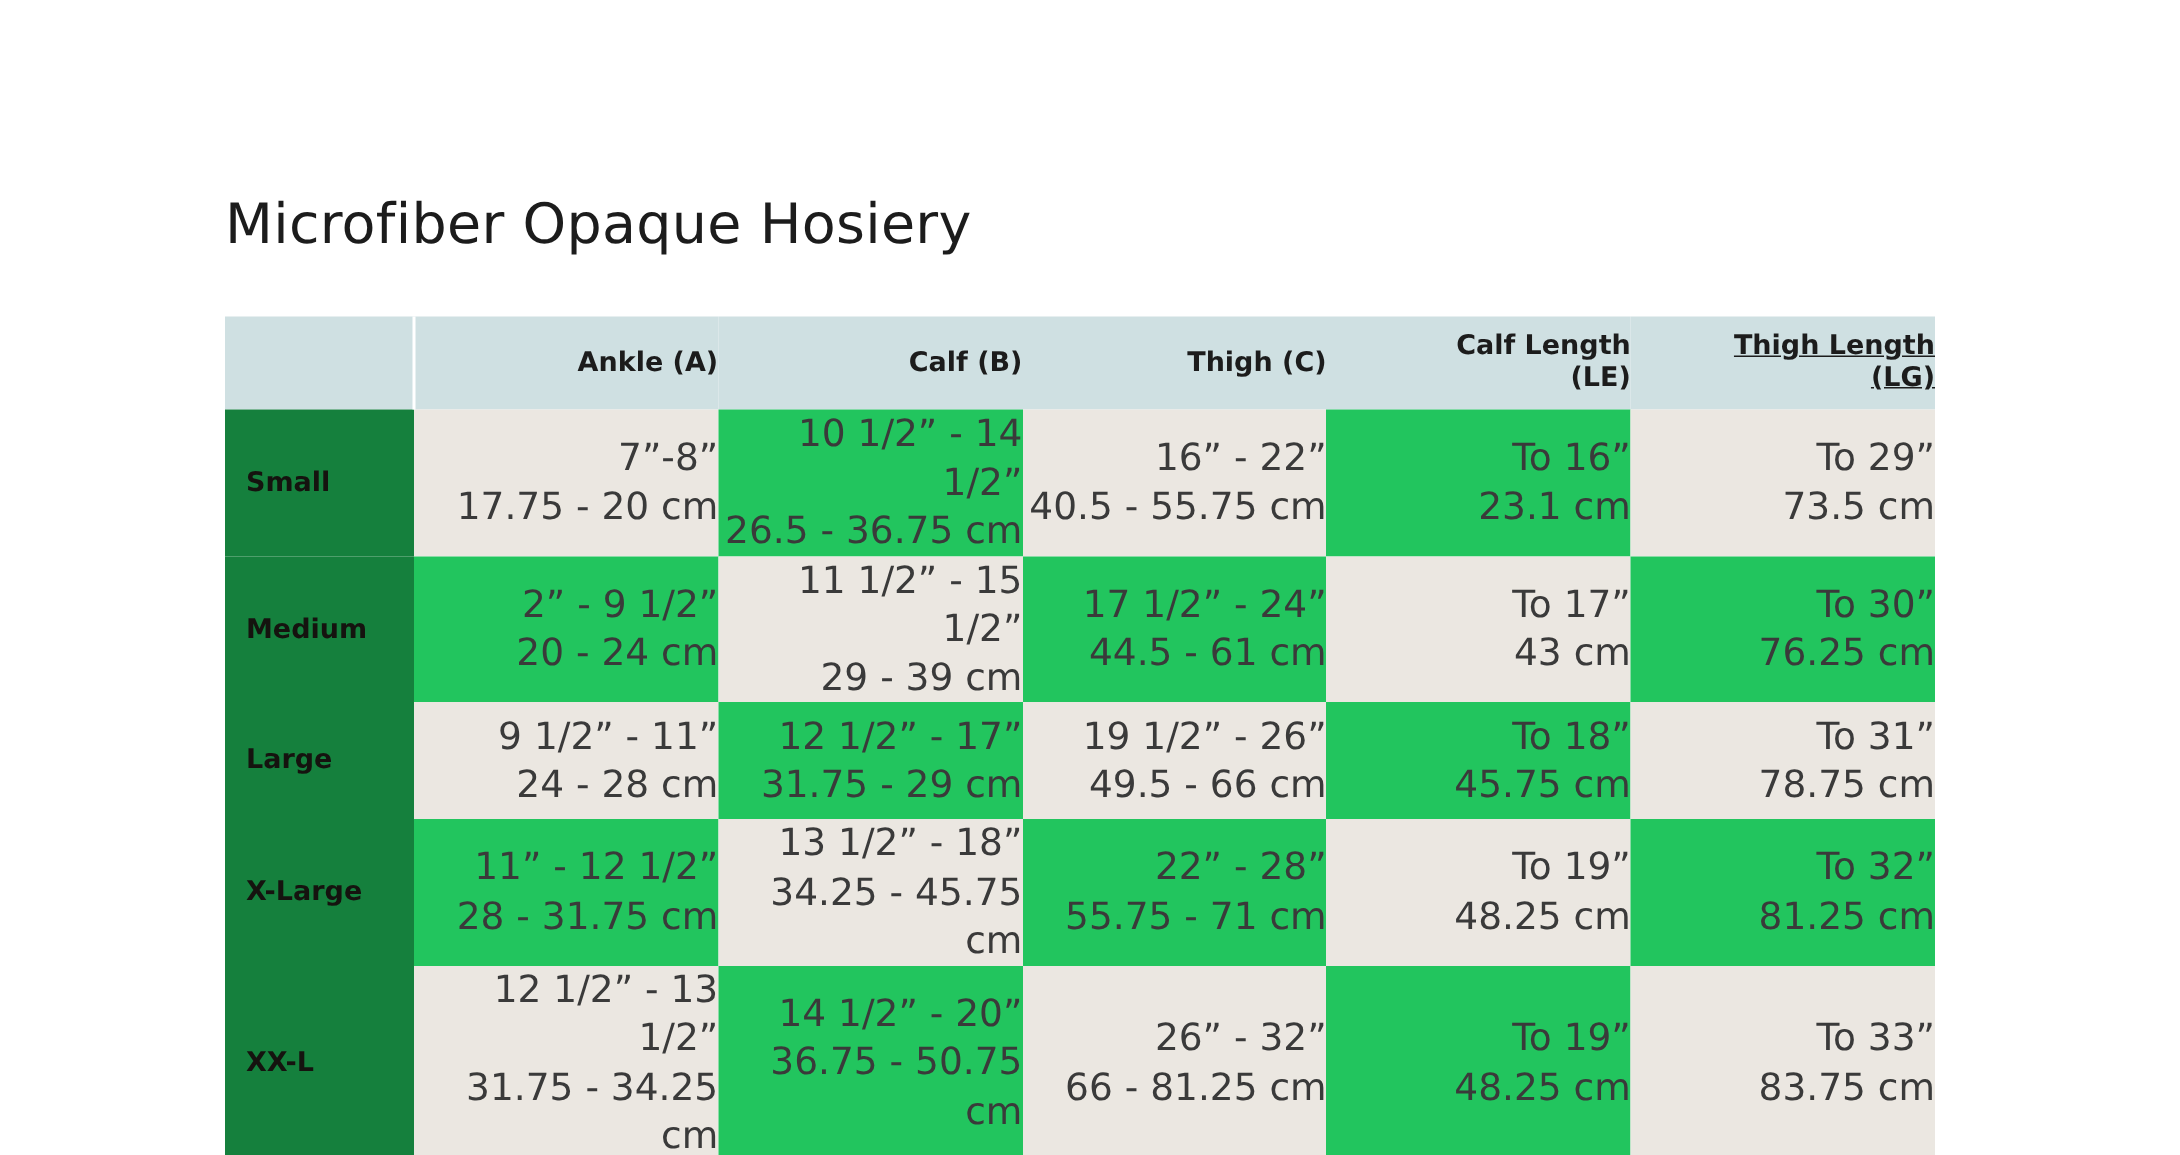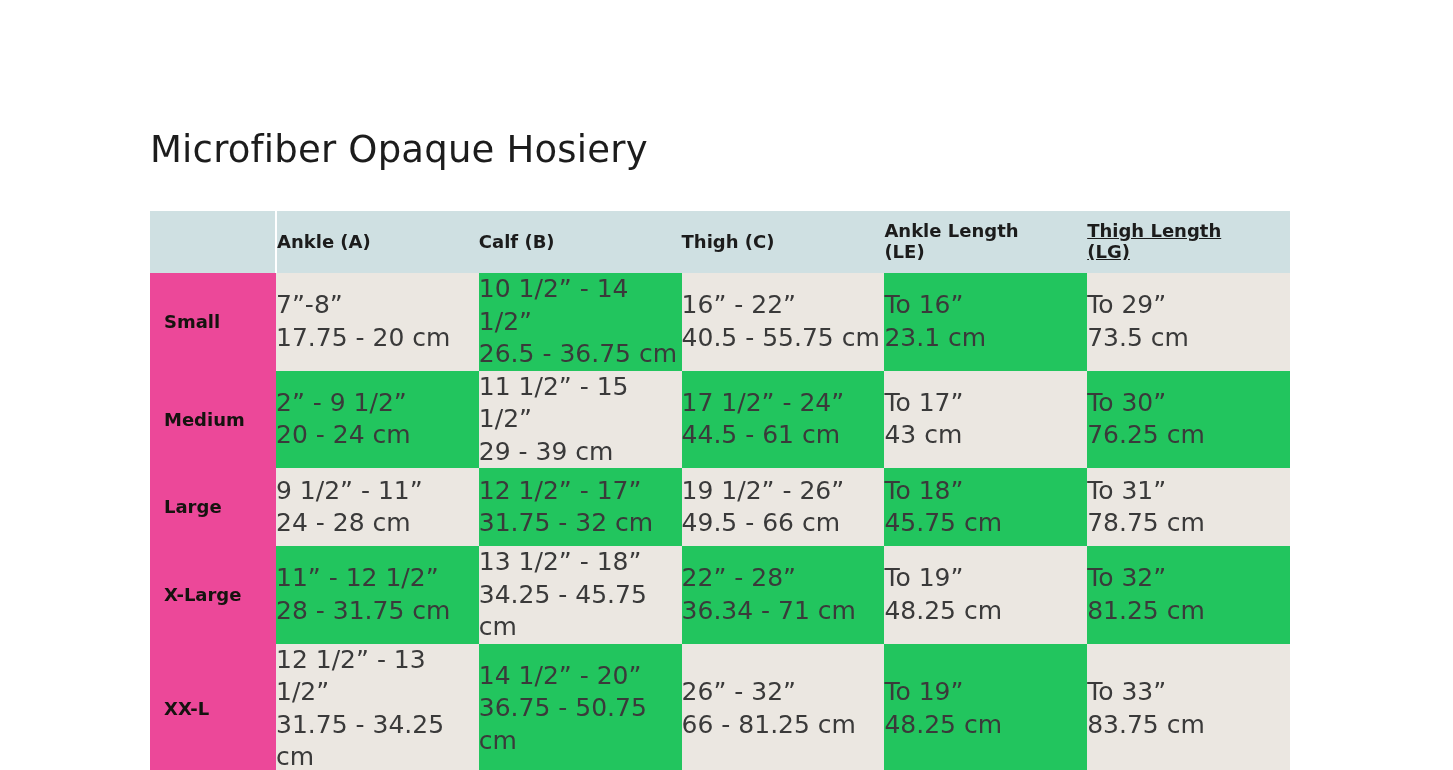--- a/index.html
+++ b/index.html
@@ -36,21 +36,21 @@
     top: 211px;
     width: 1140px;
     border-collapse: collapse;
     table-layout: fixed;
   }
   .size-table th,
   .size-table td {
     border: 0;
     padding: 0;
     vertical-align: middle;
-    text-align: left;
+    text-align: right;
   }
   thead th {
     background: #cfe0e2;
     height: 62px;
     font-size: 18px;
     font-weight: bold;
     color: #1c1c1c;
     line-height: 1.15;
     border-right: 2px solid #ffffff;
   }
@@ -71,21 +71,21 @@
     border-right: 2px solid #ffffff;
     border-bottom: 2px solid #ffffff;
   }
   tbody tr:last-child td {
     border-bottom: 0;
   }
   tbody td:last-child {
     border-right: 0;
   }
   td.rowhead {
-    background: #ec4899;
+    background: #15803d;
     color: #15130f;
     font-size: 18px;
     font-weight: bold;
     text-align: left;
     padding-left: 14px;
     width: 125px;
   }
   td.cell {
     background: #ebe7e1;
   }
@@ -120,21 +120,21 @@
           <span class="hdr-line">Calf (B)</span>
           <span class="hdr-line"></span>
         </th>
 
         <th>
           <span class="hdr-line">Thigh (C)</span>
           <span class="hdr-line"></span>
         </th>
 
         <th>
-          <span class="hdr-line">Ankle Length</span>
+          <span class="hdr-line">Calf Length</span>
           <span class="hdr-line">(LE)</span>
         </th>
 
         <th>
           <span class="hdr-line">Thigh Length</span>
           <span class="hdr-line">(LG)</span>
         </th>
       </tr>
     </thead>
 
@@ -189,21 +189,21 @@
       </tr>
 
       <tr>
         <td class="rowhead">Large</td>
         <td class="cell">
           <span class="cell-line">9 1/2” - 11”</span>
           <span class="cell-line">24 - 28 cm</span>
         </td>
         <td class="cell light">
           <span class="cell-line">12 1/2” - 17”</span>
-          <span class="cell-line">31.75 - 32 cm</span>
+          <span class="cell-line">31.75 - 29 cm</span>
         </td>
         <td class="cell">
           <span class="cell-line">19 1/2” - 26”</span>
           <span class="cell-line">49.5 - 66 cm</span>
         </td>
         <td class="cell light">
           <span class="cell-line">To 18”</span>
           <span class="cell-line">45.75 cm</span>
         </td>
         <td class="cell">
@@ -217,21 +217,21 @@
         <td class="cell light">
           <span class="cell-line">11” - 12 1/2”</span>
           <span class="cell-line">28 - 31.75 cm</span>
         </td>
         <td class="cell">
           <span class="cell-line">13 1/2” - 18”</span>
           <span class="cell-line">34.25 - 45.75 cm</span>
         </td>
         <td class="cell light">
           <span class="cell-line">22” - 28”</span>
-          <span class="cell-line">36.34 - 71 cm</span>
+          <span class="cell-line">55.75 - 71 cm</span>
         </td>
         <td class="cell">
           <span class="cell-line">To 19”</span>
           <span class="cell-line">48.25 cm</span>
         </td>
         <td class="cell light">
           <span class="cell-line">To 32”</span>
           <span class="cell-line">81.25 cm</span>
         </td>
       </tr>

